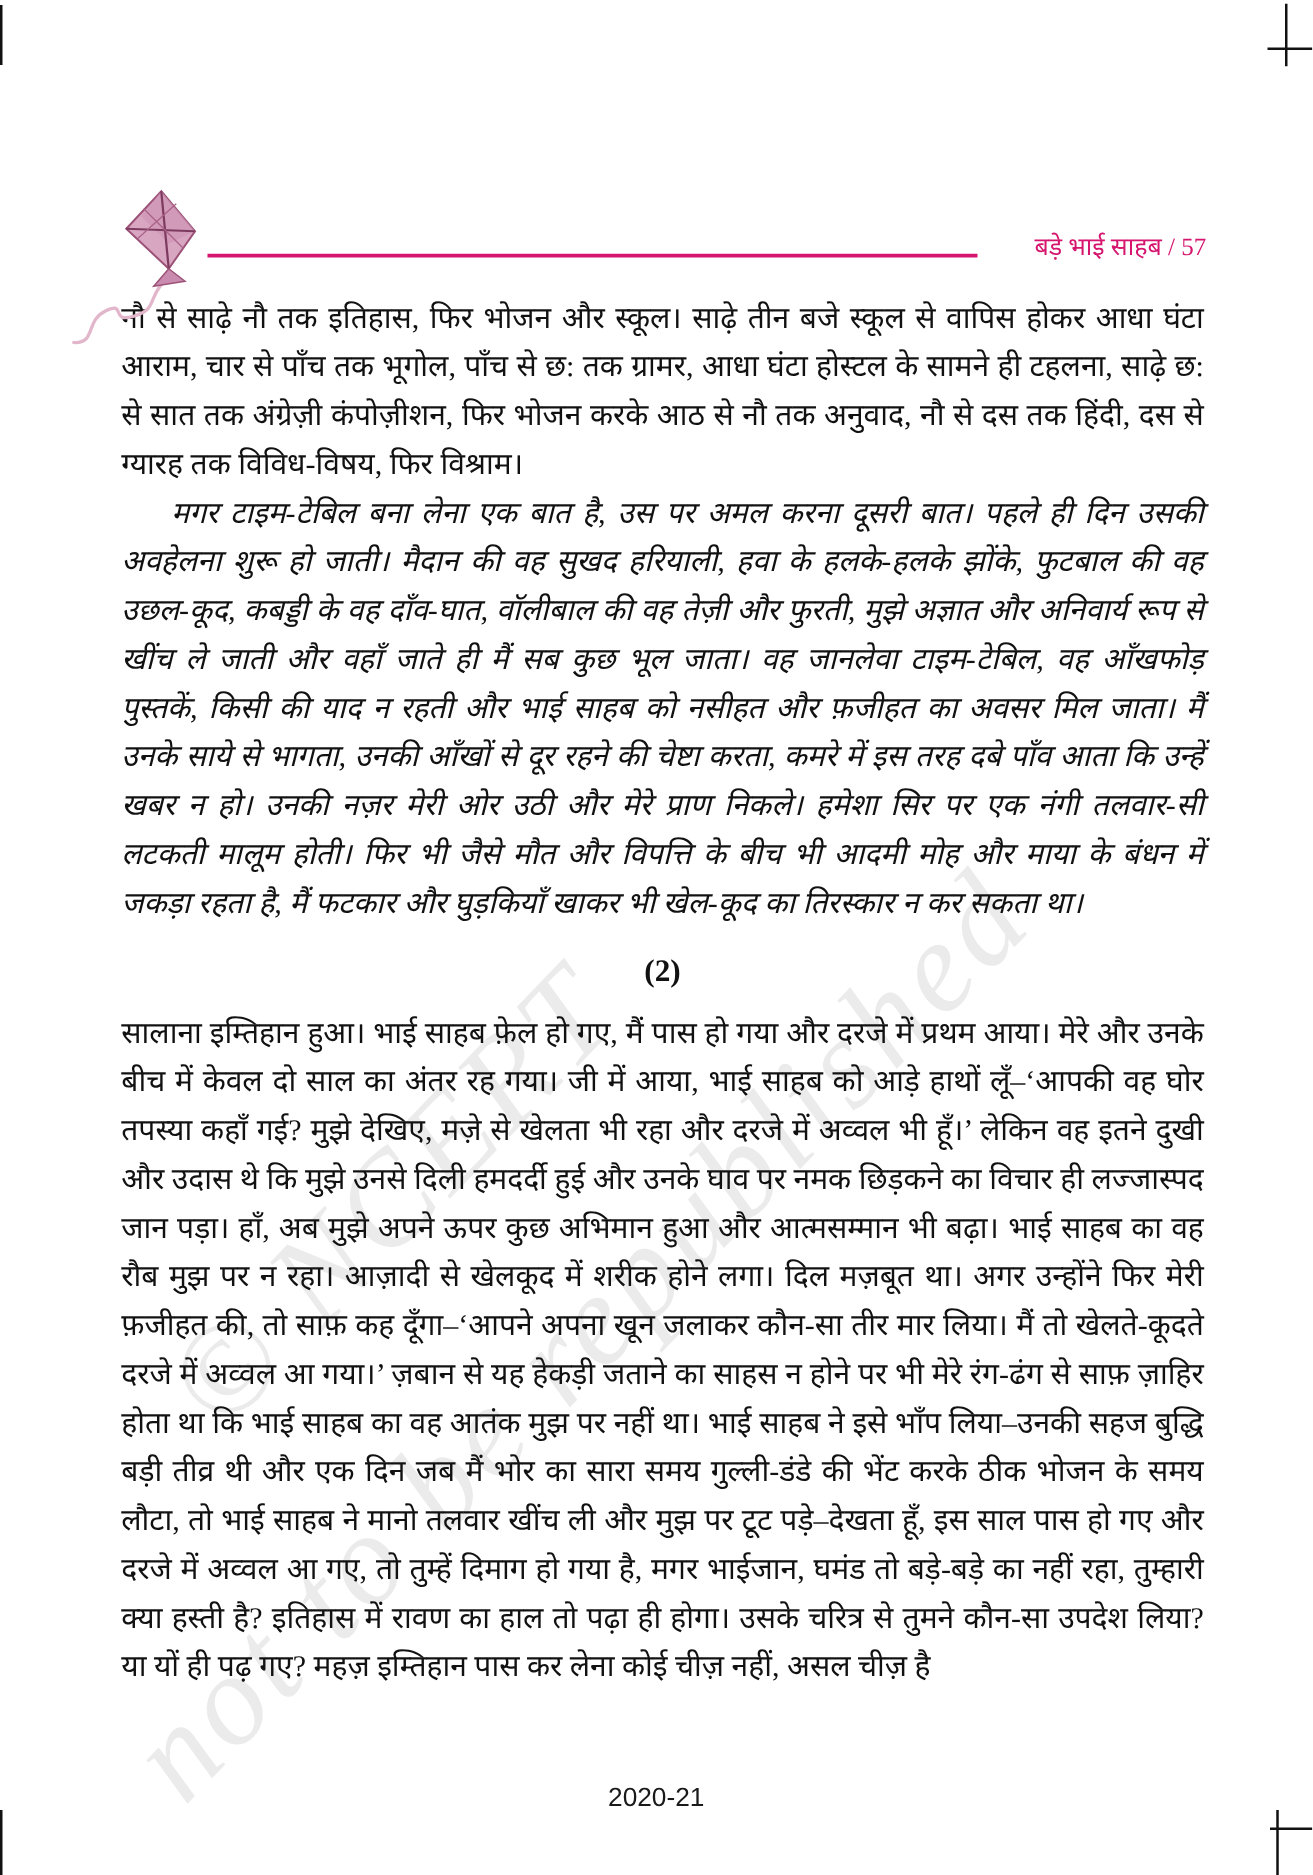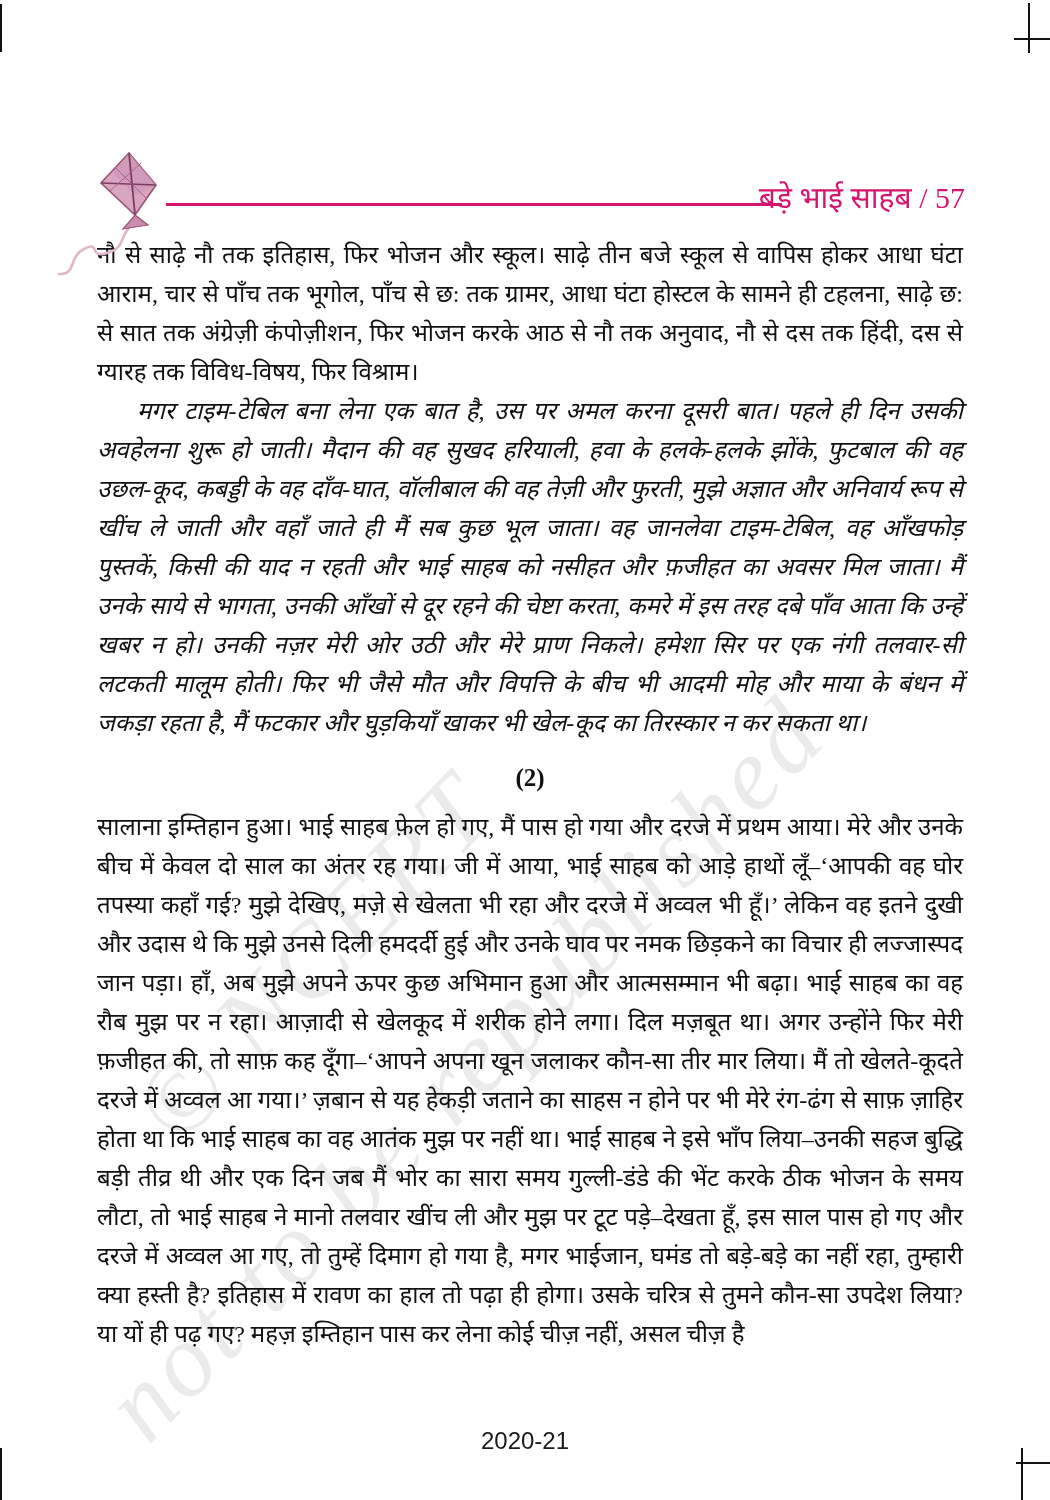--- a/index.html
+++ b/index.html
@@ -40,21 +40,21 @@
   
   .kite-wrap { position:absolute; left:55px; top:143px; z-index:2; }
   .head-rule {
     position:absolute; left:166px; top:203px;
     width:616px; height:3px;
     background:#d5156e; z-index:2;
   }
   .running-head {
     position:absolute; left:700px; top:181px; width:265px;
     text-align:right;
-    font-size:30px; line-height:34px;
+    font-size:20px; line-height:34px;
     color:#d5156e;
     z-index:2;
     white-space:nowrap;
   }
 
   
   .body-text {
     position:absolute; left:97px; top:236px; width:866px;
     font-size:24px; line-height:39px;
     text-align:justify;
@@ -67,21 +67,21 @@
     font-weight:bold;
     font-size:25px;
     margin:15px 0 11px 0;
   }
 
   
   .page-footer {
     position:absolute; left:0; top:1427px; width:1050px;
     text-align:center;
     font-family:"Liberation Sans","DejaVu Sans",sans-serif;
-    font-size:24px;
+    font-size:21px;
     color:#1a1a1a;
     z-index:1;
   }
 </style>
 </head>
 <body>
 
 <div class="page">
 
   <div class="watermark">

